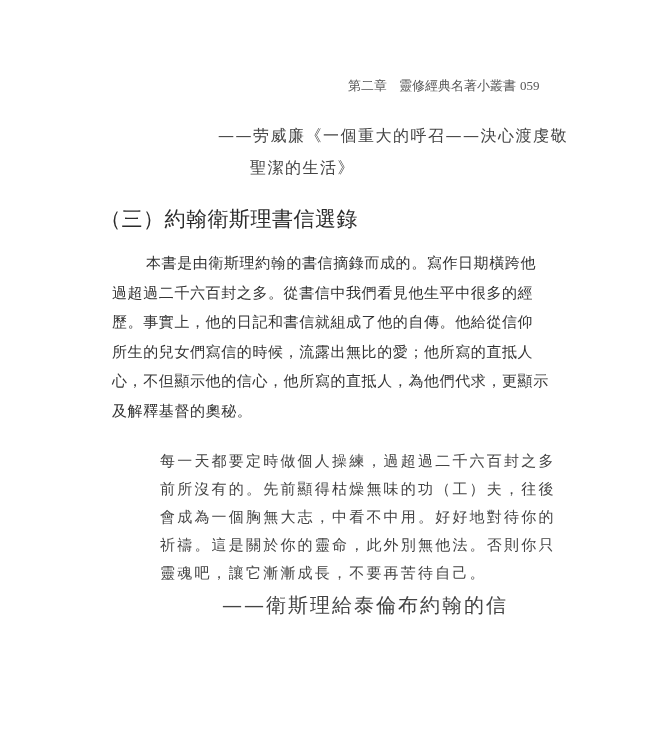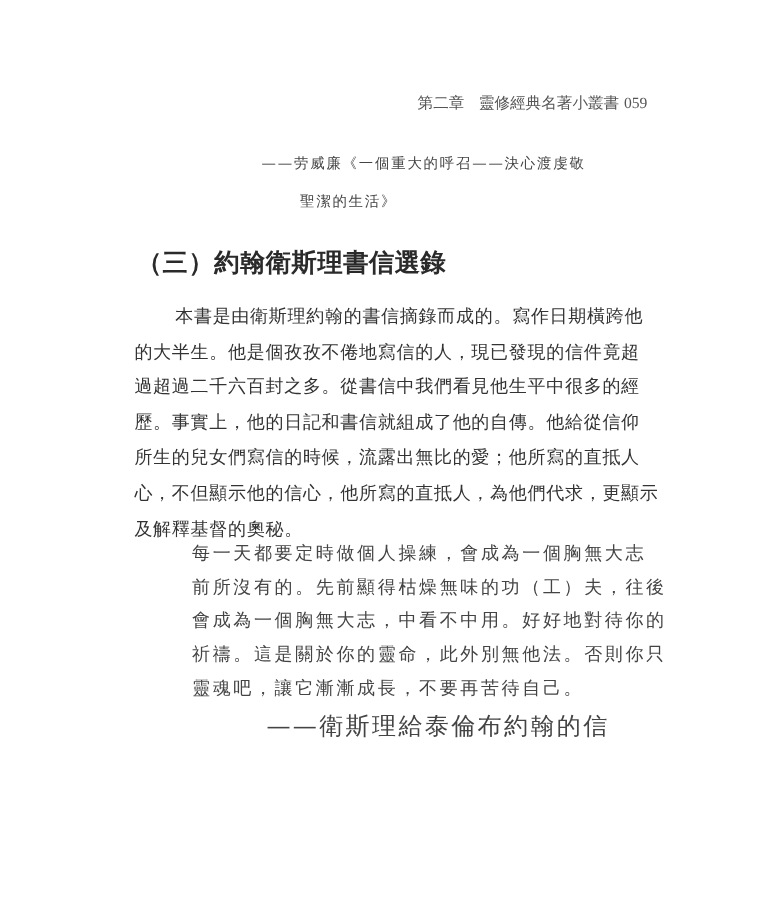--- a/index.html
+++ b/index.html
@@ -8,24 +8,24 @@
     font-family: "DejaVu Serif", "Liberation Serif", serif; color: #3a3a3a;
   }
   .page { position: absolute; inset: 0; padding-left: 48px; }
   .running-header {
     position: absolute; top: 77px; left: 348px; width: 175px;
     font-size: 13px; color: #555; white-space: nowrap; letter-spacing: 0px;
     font-family: "DejaVu Sans", sans-serif;
   }
   .running-header .sep { display: inline-block; width: 12px; }
   .running-header .pageno { font-family: "Liberation Serif", serif; font-size: 13px; margin-left: 4px; }
-  .epigraph { position: absolute; left: 218px; top: 120px; font-size: 12px; line-height: 32px; color: #444; letter-spacing: 1.5px; }
+  .epigraph { position: absolute; left: 218px; top: 120px; font-size: 16px; line-height: 32px; color: #444; letter-spacing: 1.5px; }
   .epigraph .l2 { padding-left: 32px; }
   .section-heading {
-    position: absolute; left: 114px; top: 205px; font-size: 21px; font-weight: bold; color: #2a2a2a;
+    position: absolute; left: 100px; top: 205px; font-size: 21px; font-weight: normal; color: #2a2a2a;
     letter-spacing: 0.5px; font-family: "DejaVu Serif", serif;
   }
   .body-para {
     position: absolute; left: 112px; top: 249px; width: 440px; font-size: 15px; line-height: 29.6px;
     color: #333; letter-spacing: 0.6px; text-align: justify;
   }
   .body-para .line { display: block; white-space: nowrap; }
   .body-para .indent { padding-left: 34px; }
   .quote-block {
     position: absolute; left: 160px; top: 447px; width: 365px; font-size: 15px; line-height: 28px;
@@ -45,30 +45,29 @@
 
   <div class="epigraph">
     <div>——劳威廉《一個重大的呼召——決心渡虔敬</div>
     <div class="l2">聖潔的生活》</div>
   </div>
 
   <div class="section-heading">（三）約翰衛斯理書信選錄</div>
 
   <div class="body-para">
     <span class="line indent">本書是由衛斯理約翰的書信摘錄而成的。寫作日期橫跨他</span>
-    <span class="line">的大半生。他是個孜孜不倦地寫信的人，現已發現的信件竟超</span>
     <span class="line">過超過二千六百封之多。從書信中我們看見他生平中很多的經</span>
     <span class="line">歷。事實上，他的日記和書信就組成了他的自傳。他給從信仰</span>
     <span class="line">所生的兒女們寫信的時候，流露出無比的愛；他所寫的直抵人</span>
     <span class="line">心，不但顯示他的信心，他所寫的直抵人，為他們代求，更顯示</span>
     <span class="line">及解釋基督的奧秘。</span>
   </div>
 
   <div class="quote-block">
-    <span class="line">每一天都要定時做個人操練，會成為一個胸無大志</span>
+    <span class="line">每一天都要定時做個人操練，過超過二千六百封之多</span>
     <span class="line">前所沒有的。先前顯得枯燥無味的功（工）夫，往後</span>
     <span class="line">會成為一個胸無大志，中看不中用。好好地對待你的</span>
     <span class="line">祈禱。這是關於你的靈命，此外別無他法。否則你只</span>
     <span class="line">靈魂吧，讓它漸漸成長，不要再苦待自己。</span>
   </div>
 
   <div class="quote-attrib">——衛斯理給泰倫布約翰的信</div>
 
 </div>
 

